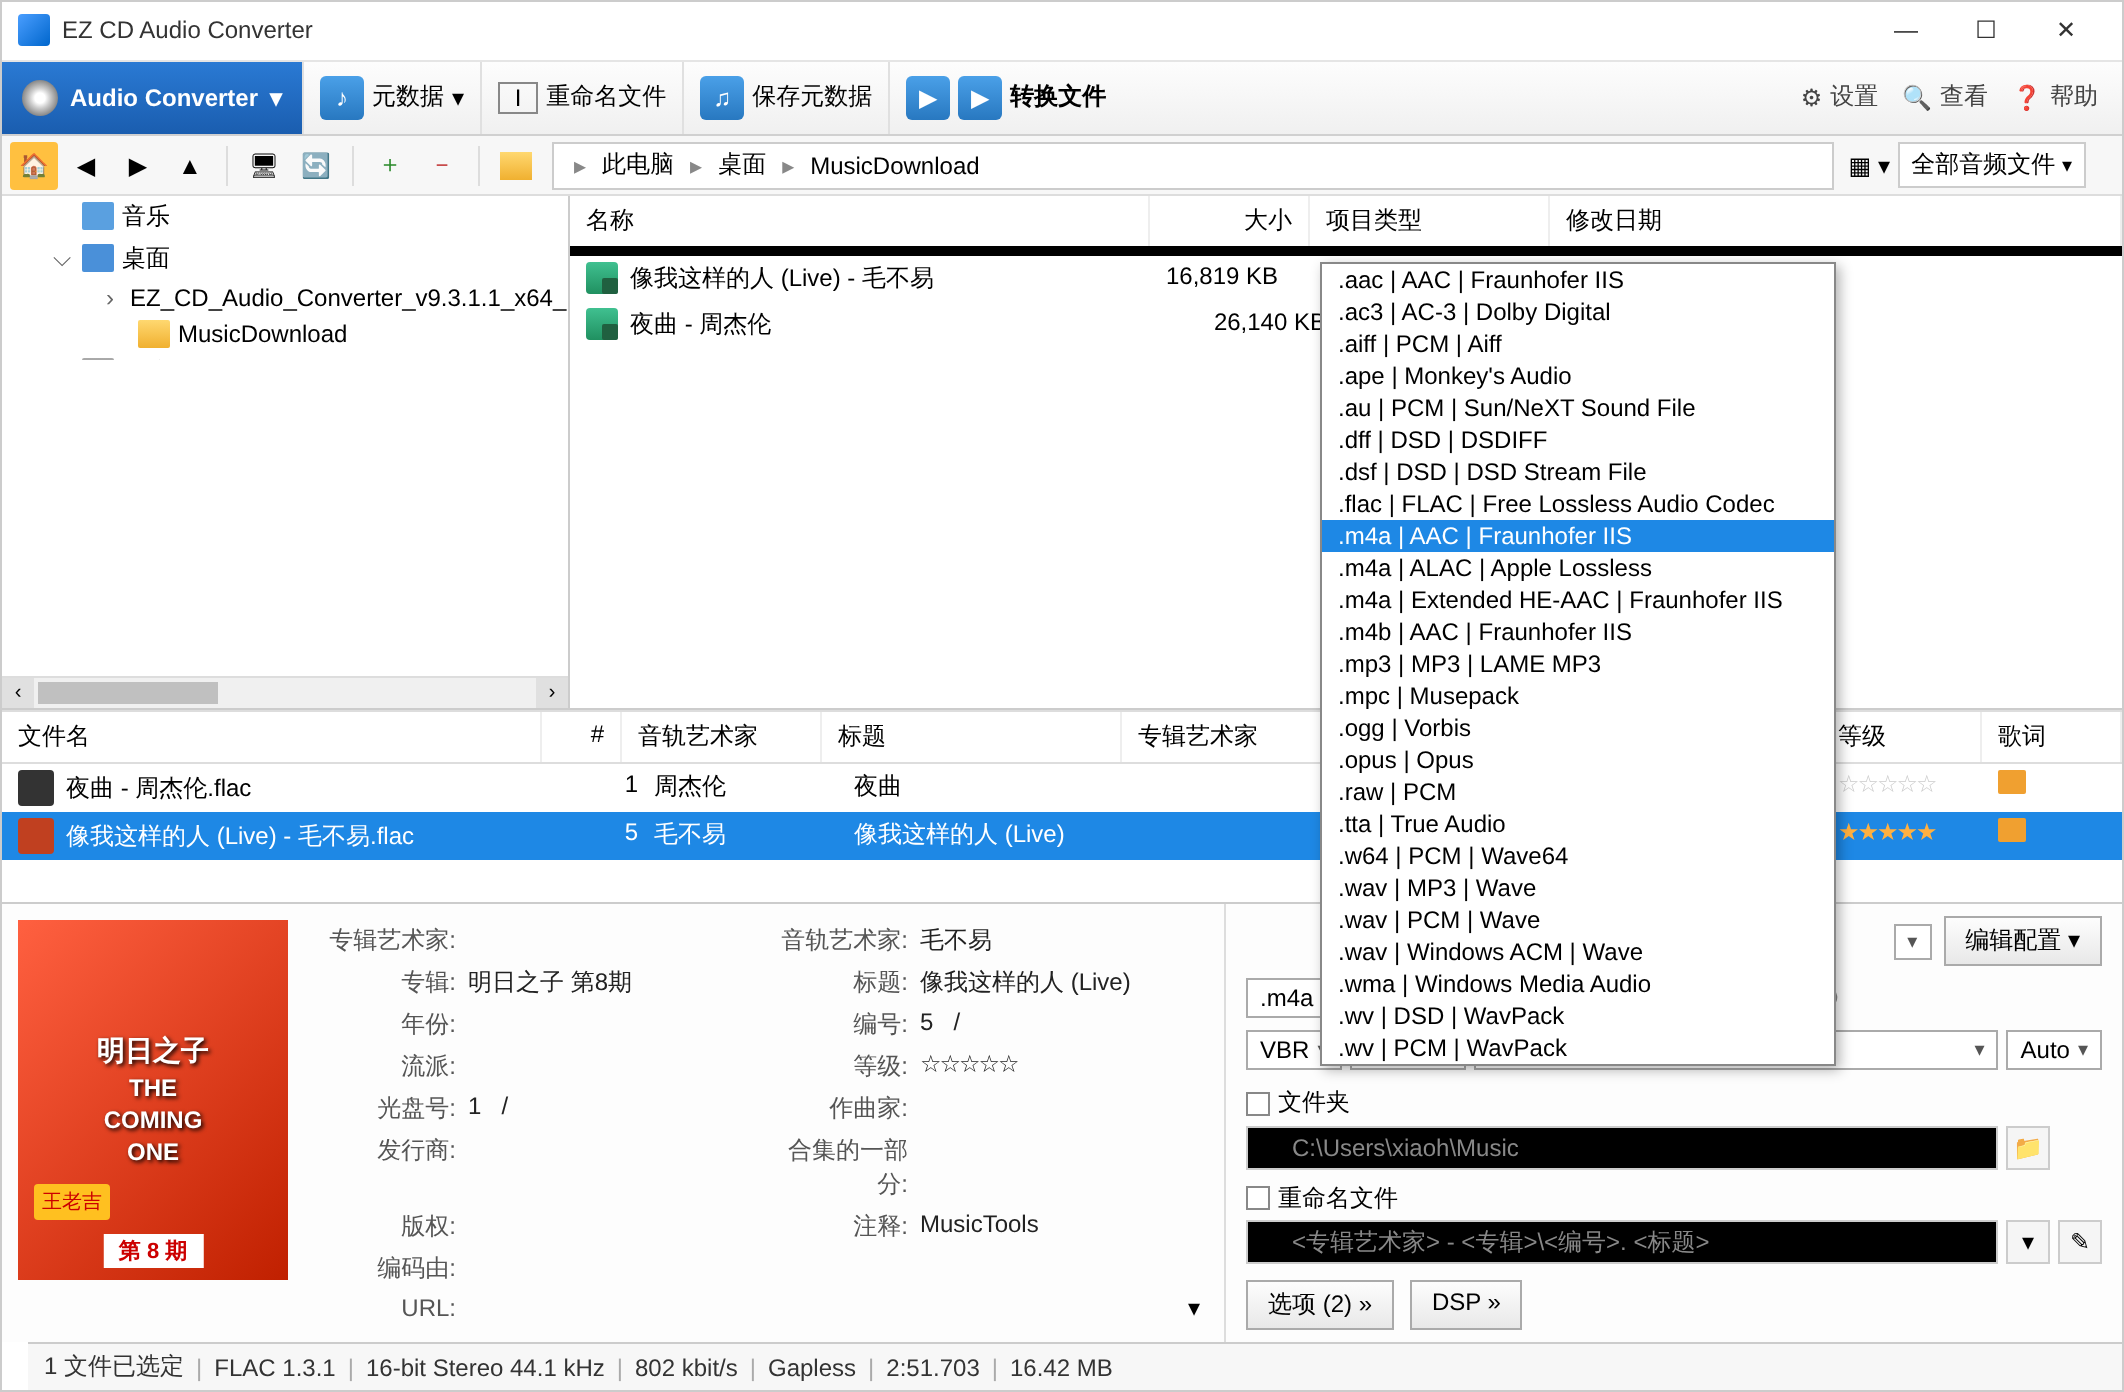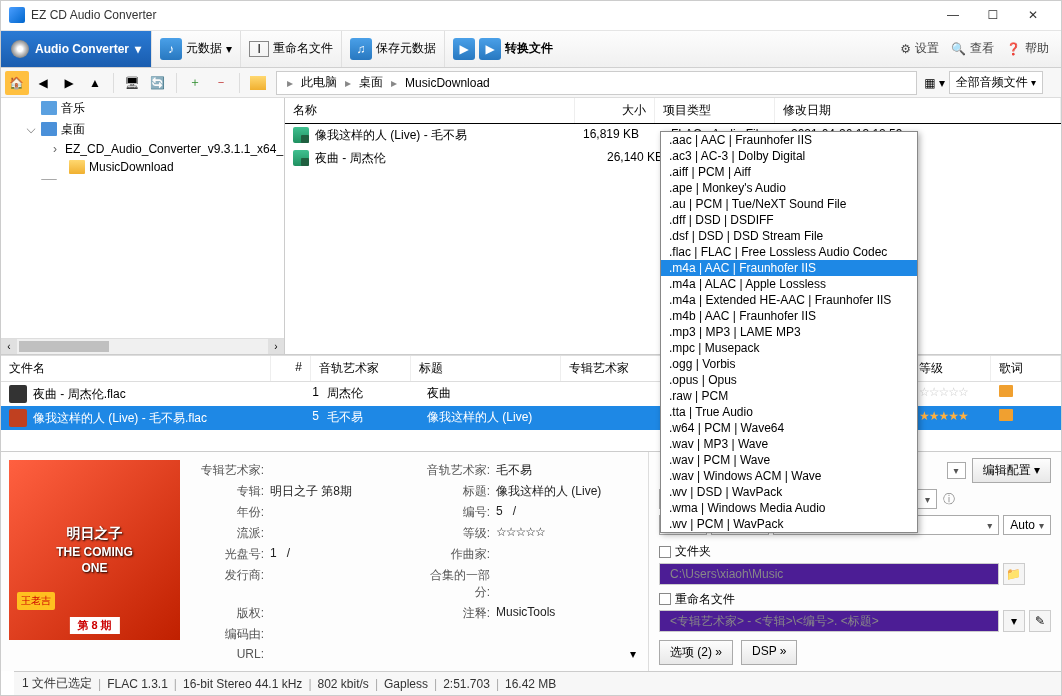--- a/index.html
+++ b/index.html
@@ -39,21 +39,21 @@
 .folder { background: linear-gradient(#ffd870,#f0b030); }
 .drive { background: linear-gradient(#aaa,#888); }
 .music { background: #5aa0e0; border-radius: 50%; }
 .desk { background: #4a90d9; }
 .tree-scroll { height: 82px; overflow: hidden; }
 .hscroll { position: absolute; bottom: 0; left: 0; right: 0; height: 16px; background: #f0f0f0; border-top: 1px solid #ddd; display: flex; }
 .hscroll .arrow { width: 16px; background: #e0e0e0; text-align: center; font-size: 10px; line-height: 15px; cursor: pointer; }
 .hscroll .thumb { width: 90px; background: #c0c0c0; margin: 2px; }
 
 .filepane { flex: 1; display: flex; flex-direction: column; }
-.filehdr { display: flex; border-bottom: 1px solid #000000; background: #fff; }
+.filehdr { display: flex; border-bottom: 5px solid #000000; background: #fff; }
 .filehdr .col { padding: 4px 8px; border-right: 1px solid #eee; cursor: pointer; }
 .filerow { display: flex; padding: 3px 8px; cursor: pointer; }
 .filerow .ficon2 { width: 16px; height: 16px; margin-right: 6px; background: linear-gradient(#40c090,#209060); border-radius: 2px; position: relative; }
 .filerow .ficon2::after { content: ""; position: absolute; right: 0; bottom: 0; width: 8px; height: 8px; background: #206040; border-radius: 1px; }
 
 
 .queuehdr { display: flex; border-bottom: 1px solid #ddd; border-top: 1px solid #ddd; background: #fff; }
 .queuehdr .col { padding: 4px 8px; border-right: 1px solid #eee; cursor: pointer; }
 .queuerow { display: flex; padding: 3px 8px; cursor: pointer; align-items: flex-start; }
 .queuerow.sel { background: #1e88e5; color: #fff; }
@@ -79,21 +79,21 @@
 .metarow .lbl { width: 70px; text-align: right; color: #555; padding-right: 6px; }
 .metarow .val { flex: 1; color: #222; }
 .metarow .lbl2 { width: 80px; text-align: right; color: #555; padding-right: 6px; }
 .metarow .val2 { width: 140px; color: #222; }
 
 .rightpanel { flex: 1; padding: 6px 10px; border-left: 1px solid #ddd; }
 .combo { border: 1px solid #aaa; background: #fff; padding: 2px 6px; cursor: pointer; display: inline-flex; align-items: center; gap: 4px; }
 .combo.wide { width: 278px; justify-content: space-between; }
 .combo .arr { color: #555; font-size: 10px; }
 .btn { border: 1px solid #aaa; background: linear-gradient(#fdfdfd,#e8e8e8); padding: 3px 10px; cursor: pointer; display: inline-block; }
-.txtinput { border: 1px solid #ccc; background: #4c1d95; color: #888; padding: 3px 10px; width: 340px; }
+.txtinput { border: 1px solid #ccc; background: #000000; color: #888; padding: 3px 22px; width: 376px; }
 .checkb { display: inline-flex; align-items: center; gap: 4px; cursor: pointer; }
 .checkb .box { width: 12px; height: 12px; border: 1px solid #888; background: #fff; }
 .iconbtn { width: 22px; height: 22px; border: 1px solid #ccc; background: #f5f5f5; display: inline-flex; align-items: center; justify-content: center; cursor: pointer; vertical-align: middle; }
 
 
 .statusbar { height: 24px; border-top: 1px solid #ccc; background: #f7f7f7; display: flex; align-items: center; padding: 0 8px; gap: 6px; color: #333; margin-left: 13px; }
 .statusbar .sep { color: #aaa; }
 
 .queuearea { height: 70px; overflow: hidden; }
 </style>
@@ -263,40 +263,40 @@
     <div style="width:80px" class="stars gold">★★★★★</div>
     <div style="flex:1"><span class="lyric"></span></div>
   </div>
 </div>
 
 <div class="dropdown" id="fmt-list">
     <div class="item">.aac  |  AAC  |  Fraunhofer IIS</div>
     <div class="item">.ac3  |  AC-3  |  Dolby Digital</div>
     <div class="item">.aiff  |  PCM  |  Aiff</div>
     <div class="item">.ape  |  Monkey's Audio</div>
-    <div class="item">.au  |  PCM  |  Tue/NeXT Sound File</div>
+    <div class="item">.au  |  PCM  |  Sun/NeXT Sound File</div>
     <div class="item">.dff  |  DSD  |  DSDIFF</div>
     <div class="item">.dsf  |  DSD  |  DSD Stream File</div>
     <div class="item">.flac  |  FLAC  |  Free Lossless Audio Codec</div>
     <div class="item sel">.m4a  |  AAC  |  Fraunhofer IIS</div>
     <div class="item">.m4a  |  ALAC  |  Apple Lossless</div>
     <div class="item">.m4a  |  Extended HE-AAC  |  Fraunhofer IIS</div>
     <div class="item">.m4b  |  AAC  |  Fraunhofer IIS</div>
     <div class="item">.mp3  |  MP3  |  LAME MP3</div>
     <div class="item">.mpc  |  Musepack</div>
     <div class="item">.ogg  |  Vorbis</div>
     <div class="item">.opus  |  Opus</div>
     <div class="item">.raw  |  PCM</div>
     <div class="item">.tta  |  True Audio</div>
     <div class="item">.w64  |  PCM  |  Wave64</div>
     <div class="item">.wav  |  MP3  |  Wave</div>
     <div class="item">.wav  |  PCM  |  Wave</div>
     <div class="item">.wav  |  Windows ACM  |  Wave</div>
+    <div class="item">.wma  |  Windows Media Audio</div>
     <div class="item">.wv  |  DSD  |  WavPack</div>
-    <div class="item">.wma  |  Windows Media Audio</div>
     <div class="item">.wv  |  PCM  |  WavPack</div>
   </div>
 
 <div class="bottom">
   <div class="albumart">
     <div class="badge">王老吉</div>
     <div class="txt">明日之子<br><small>THE COMING ONE</small></div>
     <div class="period">第 8 期</div>
   </div>
 

